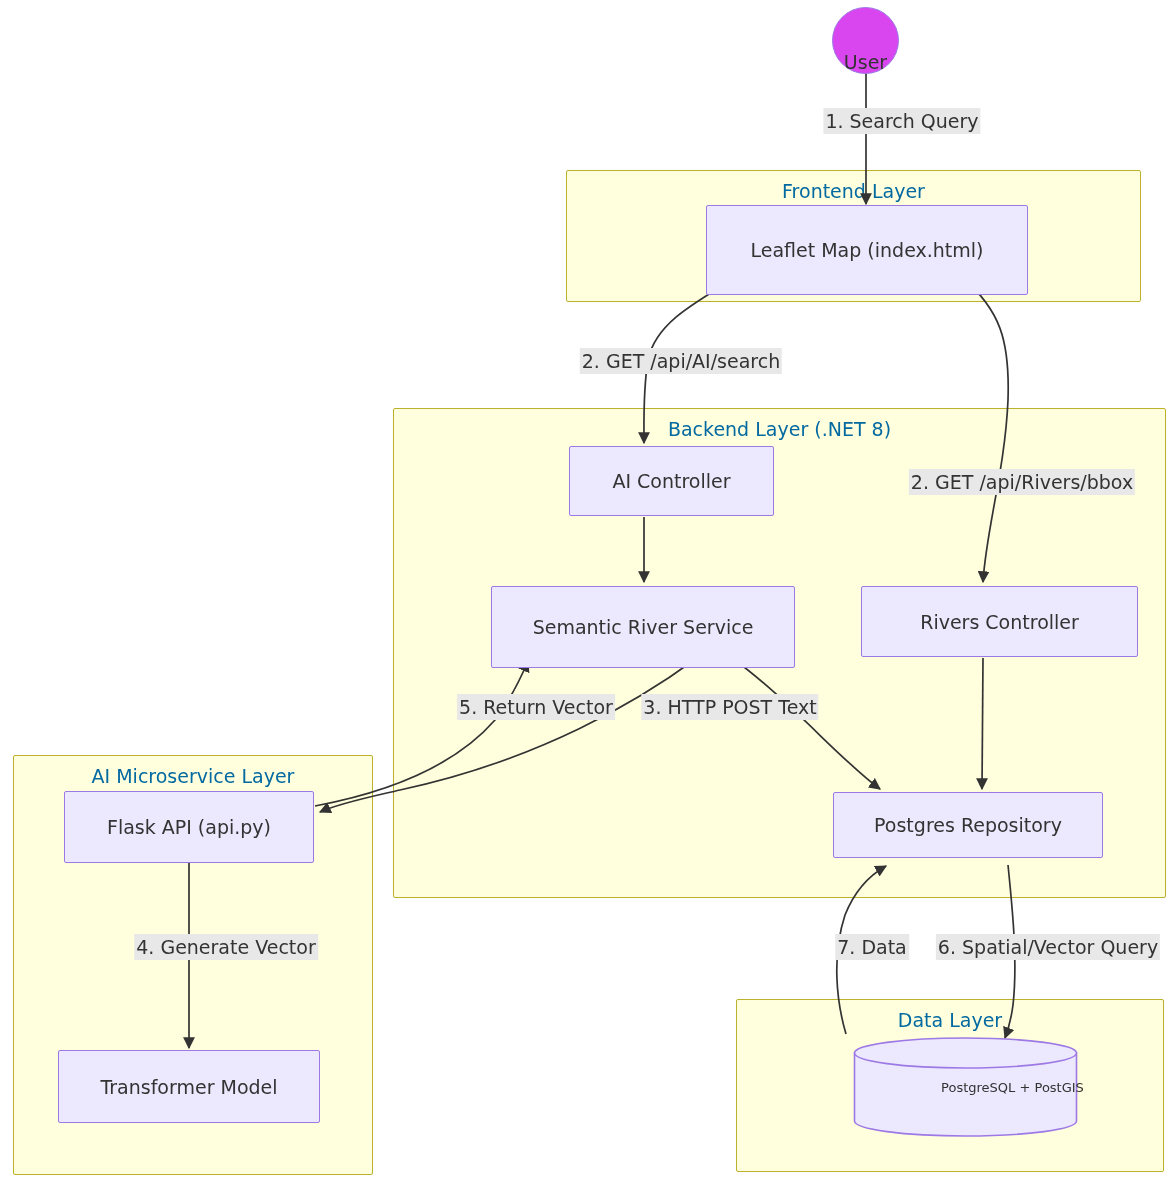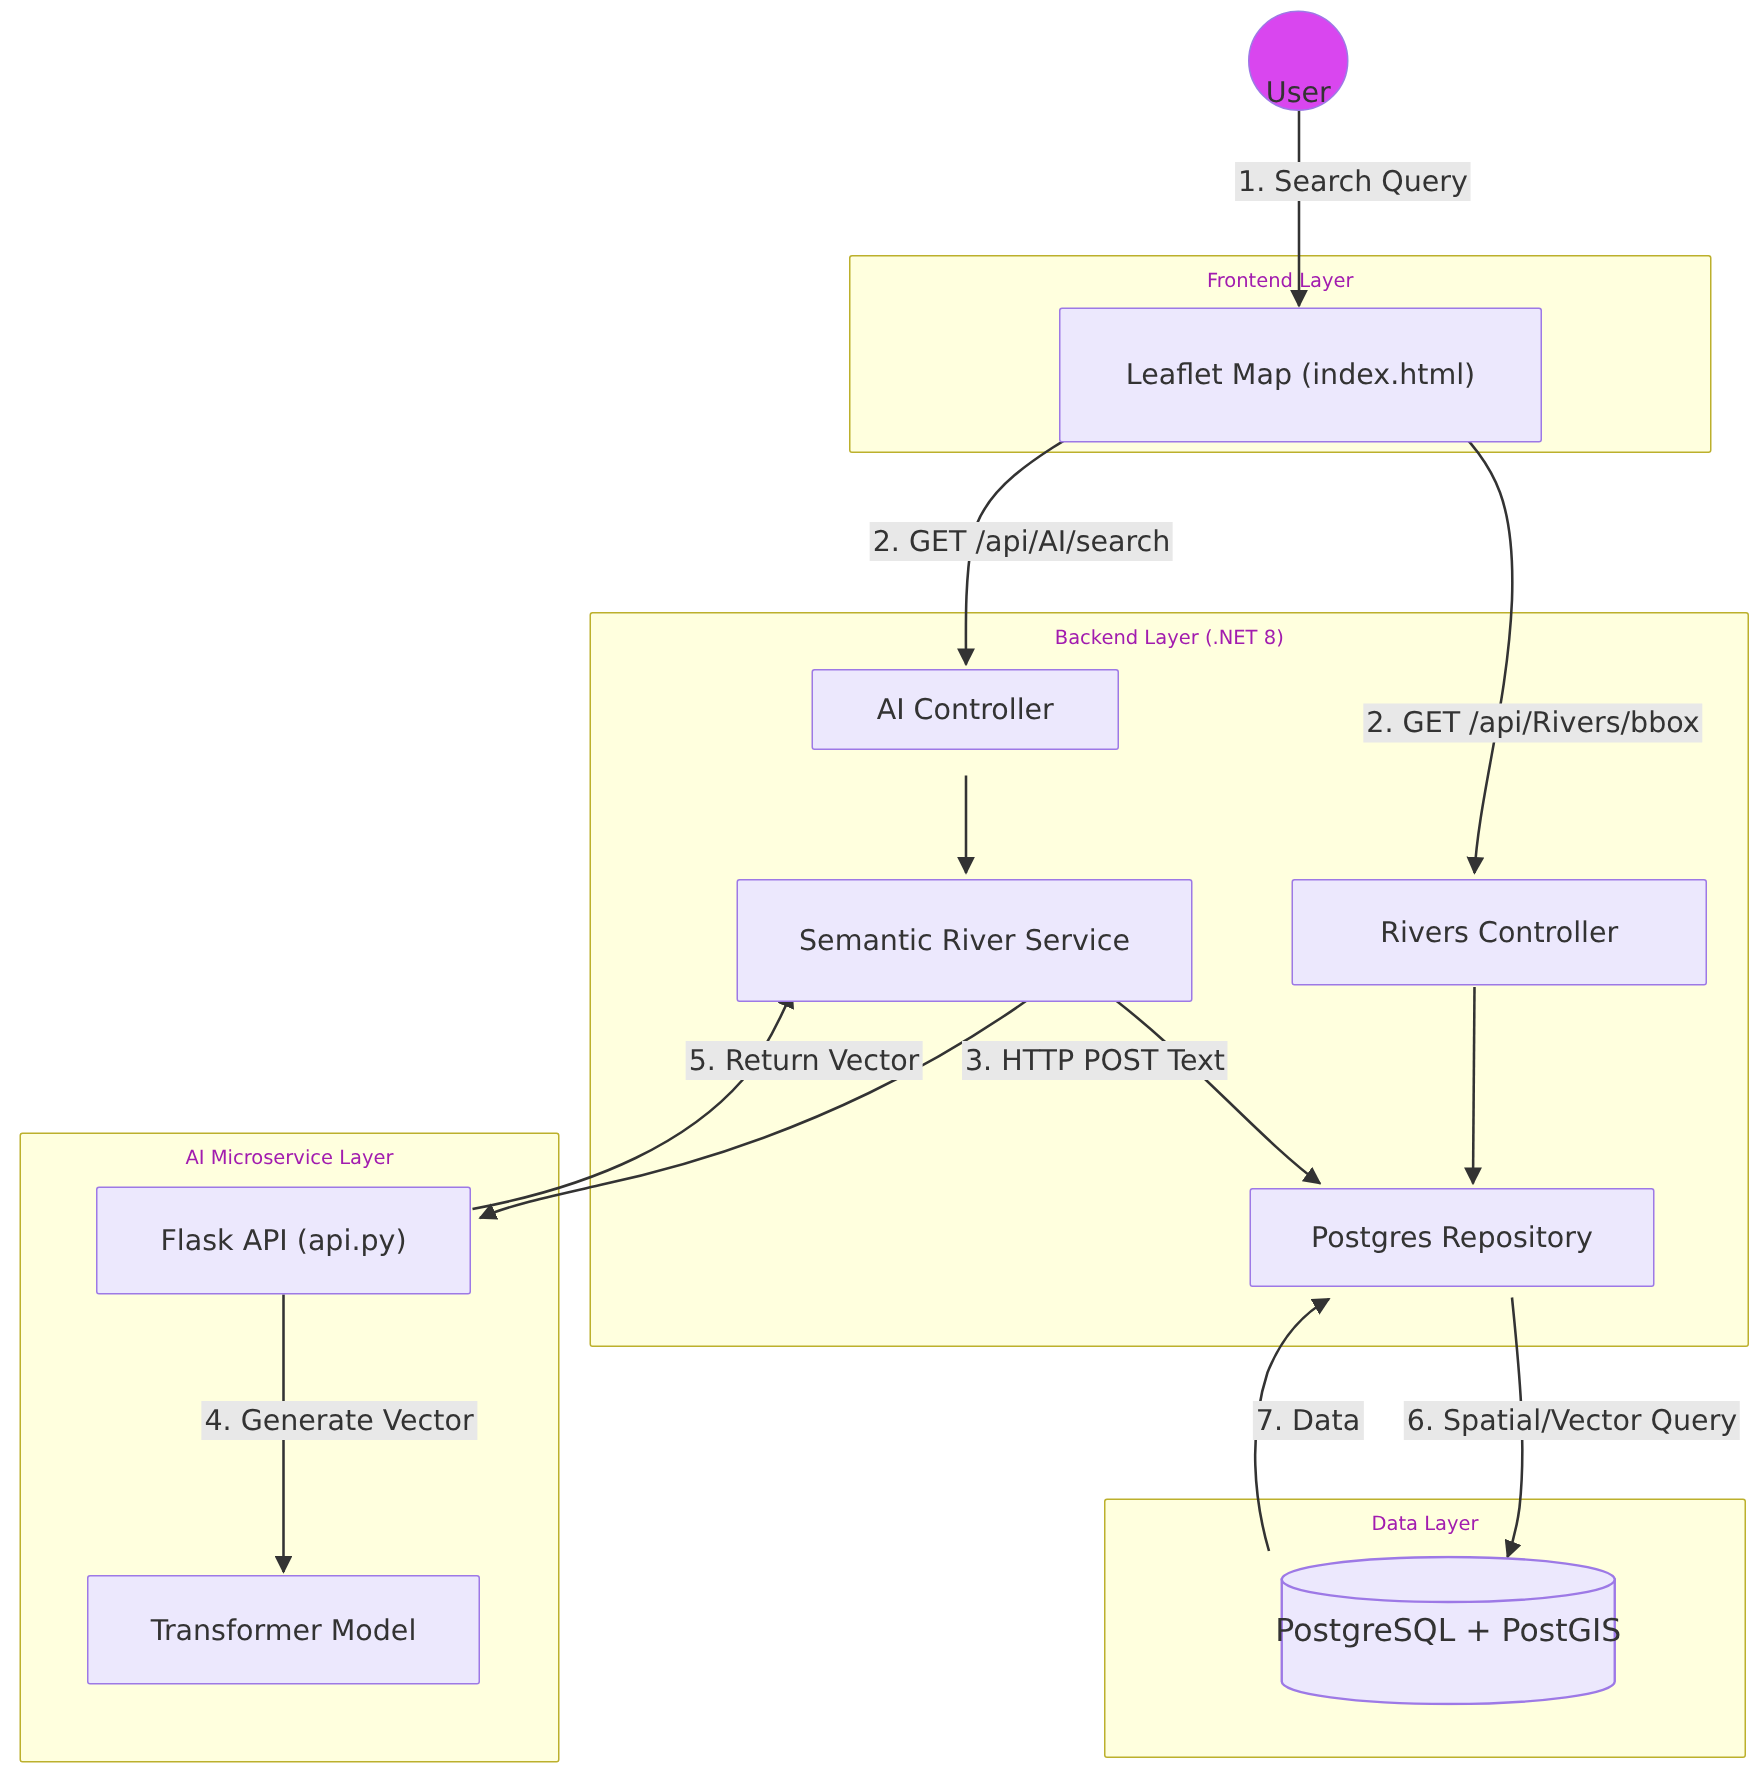--- a/index.html
+++ b/index.html
@@ -35,22 +35,22 @@
     border: 1.4px solid #bcb02c;
     border-radius: 2px;
     box-sizing: border-box;
   }
   .cluster-label {
     position: absolute;
     top: 9px;
     left: 0;
     width: 100%;
     text-align: center;
-    font-size: 13px;
-    color: #a21caf;
+    font-size: 19px;
+    color: #0369a1;
     font-family: "DejaVu Sans", sans-serif;
     white-space: nowrap;
   }
   
   .node {
     position: absolute;
     background: #ece8fd;
     border: 1.5px solid #9d79e6;
     border-radius: 2px;
     box-sizing: border-box;
@@ -87,23 +87,24 @@
   }
   .node-cyl .cyl-text {
     position: absolute;
     left: 0;
     top: 0;
     width: 100%;
     height: 100%;
     display: flex;
     align-items: center;
     justify-content: center;
-    font-size: 21px;
-    color: #333333;
-    white-space: nowrap;
+    font-size: 13px;
+    color: #333333;
+    white-space: nowrap;
+    padding-left: 47px;
   }
   
   .edge-label {
     position: absolute;
     background: #e8e8e8;
     color: #333333;
     font-size: 19px;
     line-height: 26px;
     padding: 0 2px;
     white-space: nowrap;
@@ -166,21 +167,21 @@
   </svg>
 
   <div class="node-circle" style="left:832px; top:7px; width:67px; height:67px;">
     <span>User</span>
   </div>
 
   <div class="node" style="left:706px; top:205px; width:322px; height:90px;">
     <span>Leaflet Map (index.html)</span>
   </div>
 
-  <div class="node" style="left:541px; top:446px; width:205px; height:54px;">
+  <div class="node" style="left:569px; top:446px; width:205px; height:70px;">
     <span>AI Controller</span>
   </div>
 
   <div class="node" style="left:491px; top:586px; width:304px; height:82px;">
     <span>Semantic River Service</span>
   </div>
 
   <div class="node" style="left:861px; top:586px; width:277px; height:71px;">
     <span>Rivers Controller</span>
   </div>

